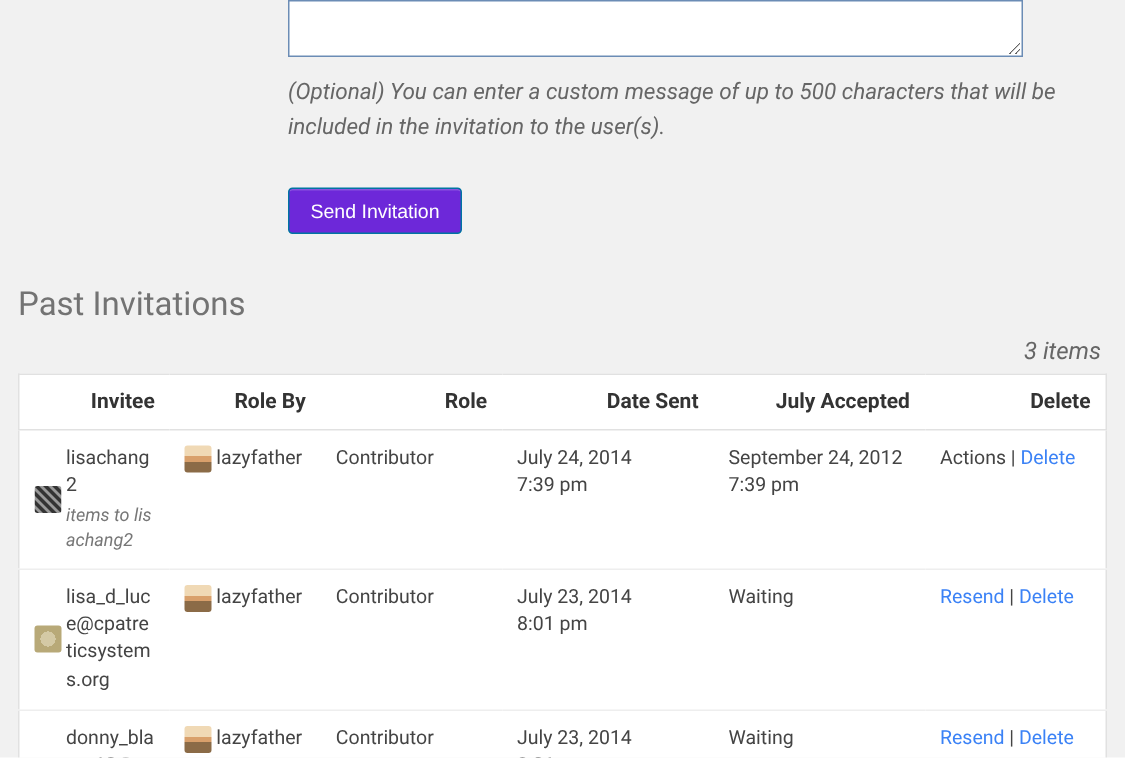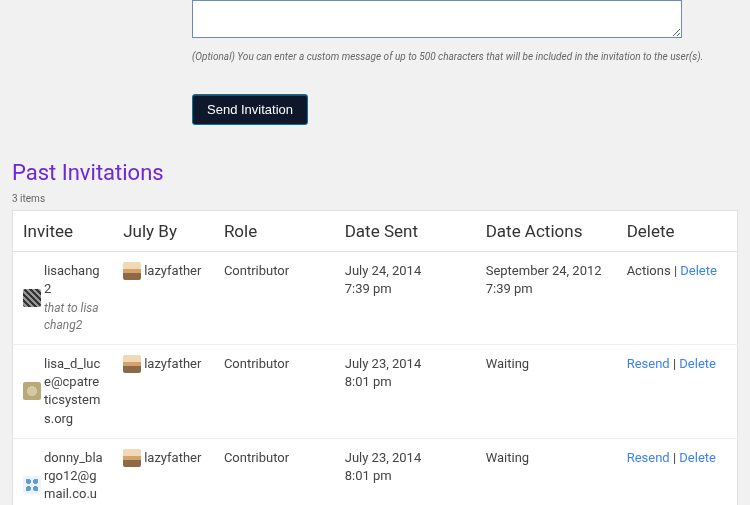--- a/index.html
+++ b/index.html
@@ -30,62 +30,63 @@
       border: 1px solid #6b8cb5;
       background: #fff;
       resize: both;
       font-family: inherit;
       font-size: 13px;
       padding: 4px;
     }
     .hint {
       font-style: italic;
       color: #666;
-      font-size: 10px;
+      font-size: 15px;
       line-height: 1.5;
       margin-bottom: 30px;
       max-width: 520px;
     }
     .send-button {
-      background: #0f172a;
+      background: #6d28d9;
       border: 1px solid #0074a2;
       color: #fff;
       padding: 7px 14px;
       font-size: 13px;
       border-radius: 3px;
       cursor: pointer;
       box-shadow: inset 0 1px 0 rgba(255,255,255,0.2);
     }
     .section-title {
       font-size: 22px;
       font-weight: 400;
-      color: #6d28d9;
+      color: #737373;
       margin-top: 35px;
       margin-bottom: 8px;
     }
     .items-count {
-      text-align: left;
+      text-align: right;
+      font-style: italic;
       color: #666;
-      font-size: 10px;
+      font-size: 16px;
       margin-bottom: 6px;
       padding-right: 4px;
     }
     table.list {
       width: 100%;
       background: #fff;
       border-collapse: collapse;
       border: 1px solid #e1e1e1;
     }
     table.list th {
-      text-align: left;
-      font-weight: 400;
+      text-align: right;
+      font-weight: 700;
       color: #333;
       padding: 10px 10px;
       border-bottom: 1px solid #e1e1e1;
-      font-size: 17px;
+      font-size: 14px;
       vertical-align: top;
     }
     table.list td {
       padding: 10px 10px;
       vertical-align: top;
       font-size: 13px;
       color: #444;
       line-height: 1.4;
     }
     table.list tbody tr {
@@ -160,37 +161,37 @@
 </div>
 
 <h2 class="section-title">Past Invitations</h2>
 
 <div class="items-count">3 items</div>
 
 <table class="list">
   <thead>
     <tr>
       <th class="col-invitee">Invitee</th>
-      <th class="col-sentby">July By</th>
+      <th class="col-sentby">Role By</th>
       <th class="col-role">Role</th>
       <th class="col-datesent">Date Sent</th>
-      <th class="col-dateaccepted">Date Actions</th>
+      <th class="col-dateaccepted">July Accepted</th>
       <th class="col-actions">Delete</th>
     </tr>
   </thead>
   <tbody>
 
     <tr>
       <td>
         <div class="cell-flex">
           <span class="avatar pattern1"></span>
           <div class="cell-text">
             <span>lisachang2</span>
             <div class="sentto">
-              <span>that to</span>
+              <span>items to</span>
               <span>lisachang2</span>
             </div>
           </div>
         </div>
       </td>
       <td>
         <div class="cell-flex">
           <span class="avatar sender"></span>
           <span class="cell-text">lazyfather</span>
         </div>

